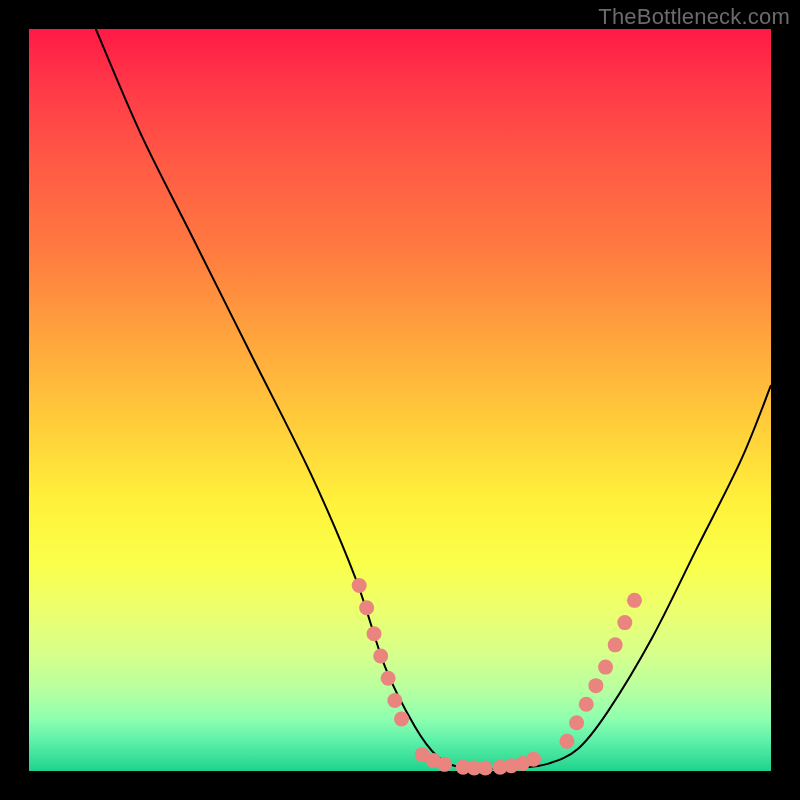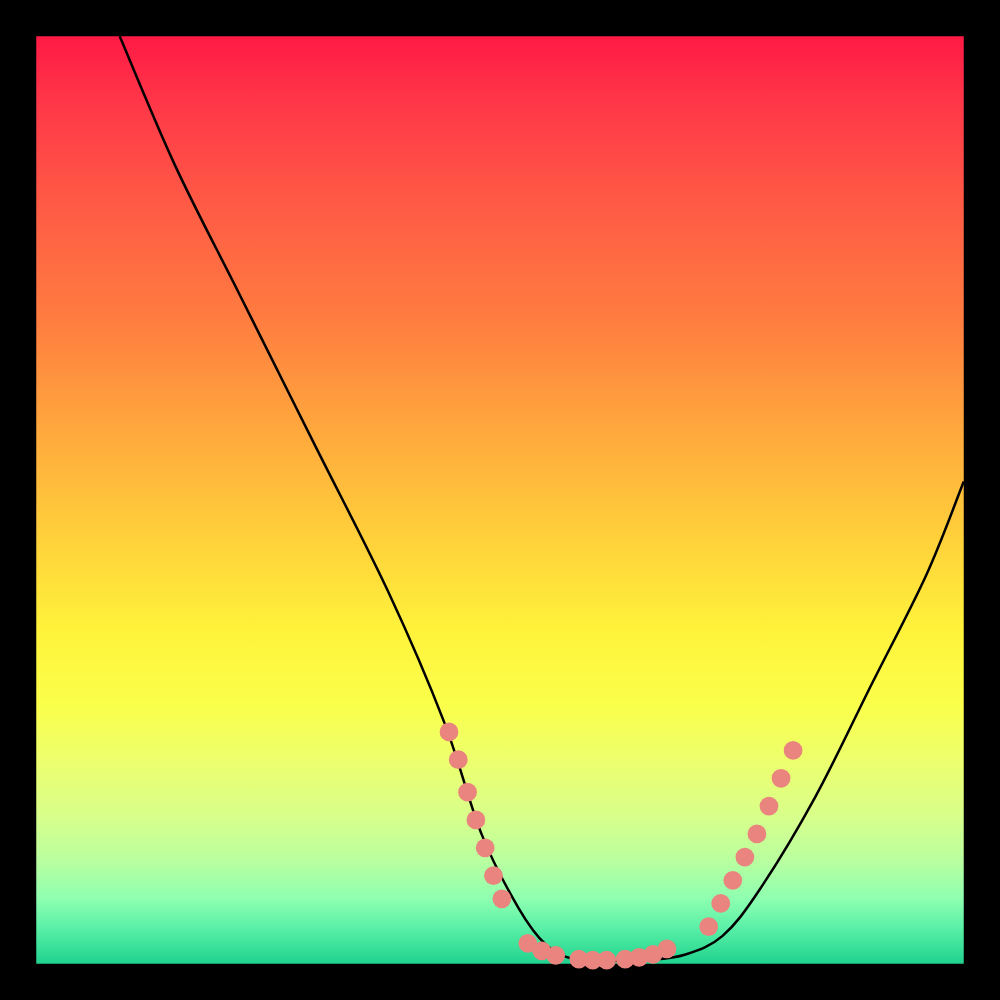--- a/index.html
+++ b/index.html
@@ -59,20 +59,21 @@
     top: 0;
     width: 742px;
     height: 742px;
     overflow: visible;
   }
 </style>
 </head>
 <body>
 
 <div class="frame">
+  <div class="watermark">TheBottleneck.com</div>
   <div class="plot-area">
     <svg class="curve-layer" viewBox="0 0 742 742">
       <g>
         <path id="curve-path" fill="none" stroke="#000000" stroke-width="2" d="M 66.78 0 C 74.2 17.313333333333333, 95.22333333333333 69.25333333333333, 111.3 103.88 C 127.37666666666667 138.50666666666666, 144.69 170.66, 163.24 207.76 C 181.79000000000002 244.85999999999999, 202.81333333333333 286.90666666666664, 222.6 326.47999999999996 C 242.38666666666666 366.0533333333333, 264.64666666666665 408.1, 281.96 445.2 C 299.2733333333333 482.29999999999995, 314.11333333333334 516.9266666666666, 326.48 549.0799999999999 C 338.8466666666667 581.2333333333332, 346.26666666666665 613.3866666666667, 356.15999999999997 638.12 C 366.0533333333333 662.8533333333334, 377.18333333333334 682.64, 385.84000000000003 697.48 C 394.4966666666667 712.32, 400.68000000000006 720.3583333333333, 408.1 727.16 C 415.52 733.9616666666666, 421.70333333333326 736.1876666666666, 430.35999999999996 738.29 C 439.01666666666665 740.3923333333333, 450.14666666666665 739.6503333333333, 460.04 739.774 C 469.9333333333334 739.8976666666667, 479.8266666666667 739.8976666666667, 489.72 739.032 C 499.61333333333334 738.1663333333333, 509.50666666666666 737.7953333333334, 519.4 734.58 C 529.2933333333333 731.3646666666667, 539.1866666666667 728.3966666666666, 549.08 719.74 C 558.9733333333334 711.0833333333334, 566.3933333333333 701.1899999999999, 578.76 682.64 C 591.1266666666667 664.09, 608.4399999999999 635.6466666666668, 623.28 608.44 C 638.12 581.2333333333333, 652.96 549.0799999999999, 667.8000000000001 519.4 C 682.6400000000001 489.71999999999997, 699.9533333333333 457.56666666666666, 712.3199999999999 430.36 C 724.6866666666666 403.15333333333336, 737.0533333333333 368.52666666666664, 742 356.15999999999997"></path>
       </g>
       <g id="dots-group">
           <circle cx="330.19" cy="556.5" r="7.5" fill="#e9847e"></circle>
           <circle cx="337.61" cy="578.76" r="7.5" fill="#e9847e"></circle>
           <circle cx="345.03000000000003" cy="604.73" r="7.5" fill="#e9847e"></circle>
           <circle cx="351.70799999999997" cy="626.99" r="7.5" fill="#e9847e"></circle>

